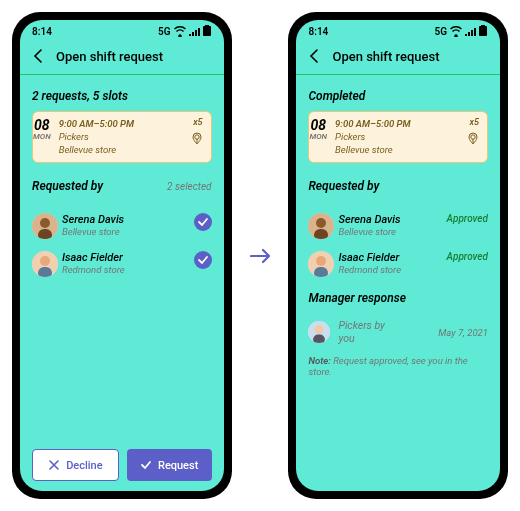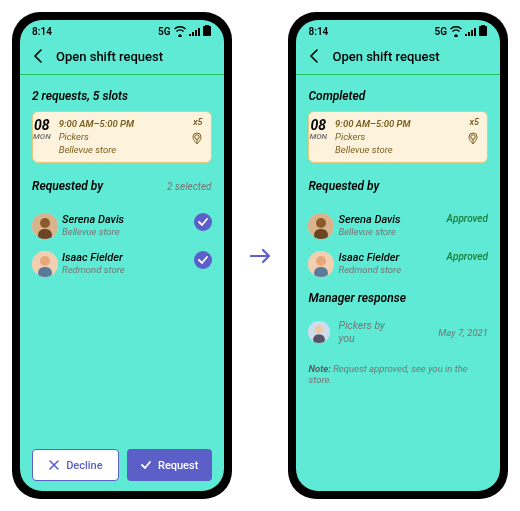--- a/index.html
+++ b/index.html
@@ -26,21 +26,21 @@
   .avatar { width:26px; height:26px; border-radius:50%; overflow:hidden; background:#ddd; display:flex; align-items:center; justify-content:center; }
   .avatar svg { width:100%; height:100%; }
   .person .meta { flex:1; }
   .person .name { font-size:11px; font-weight:500; }
   .person .loc { font-size:9.5px; color:var(--muted); }
   .check { width:18px; height:18px; border-radius:50%; background:var(--accent); display:flex; align-items:center; justify-content:center; }
   .approved-lbl { font-size:10px; color:var(--ok); font-weight:500; }
   .mgr-row { display:flex; align-items:center; gap:8px; padding:6px 0; }
   .mgr-row .txt { flex:1; font-size:10.5px; color:var(--muted); }
   .mgr-row .date { font-size:9.5px; color:var(--muted);padding-left:38px; }
-  .note { font-size:9.5px; color:var(--muted); margin-top:12px; }
+  .note { font-size:9.5px; color:var(--muted); margin-top:4px; }
   .note b { color:#555; font-weight:600; }
   .footer { display:flex; gap:8px; padding:10px 12px; }
   .btn { flex:1; height:32px; border-radius:4px; display:flex; align-items:center; justify-content:center; gap:6px; font-size:11px; font-weight:500; }
   .btn.outline { border:1px solid var(--accent); color:var(--accent); background:#fff; }
   .btn.fill { background:var(--accent); color:#fff; }
   .homebar { position:absolute; bottom:3px; left:50%; transform:translateX(-50%); width:55px; height:3px; border-radius:2px; background:#000; }
   .arrow { color:var(--accent); }
 </style>
 </head>
 <body>

